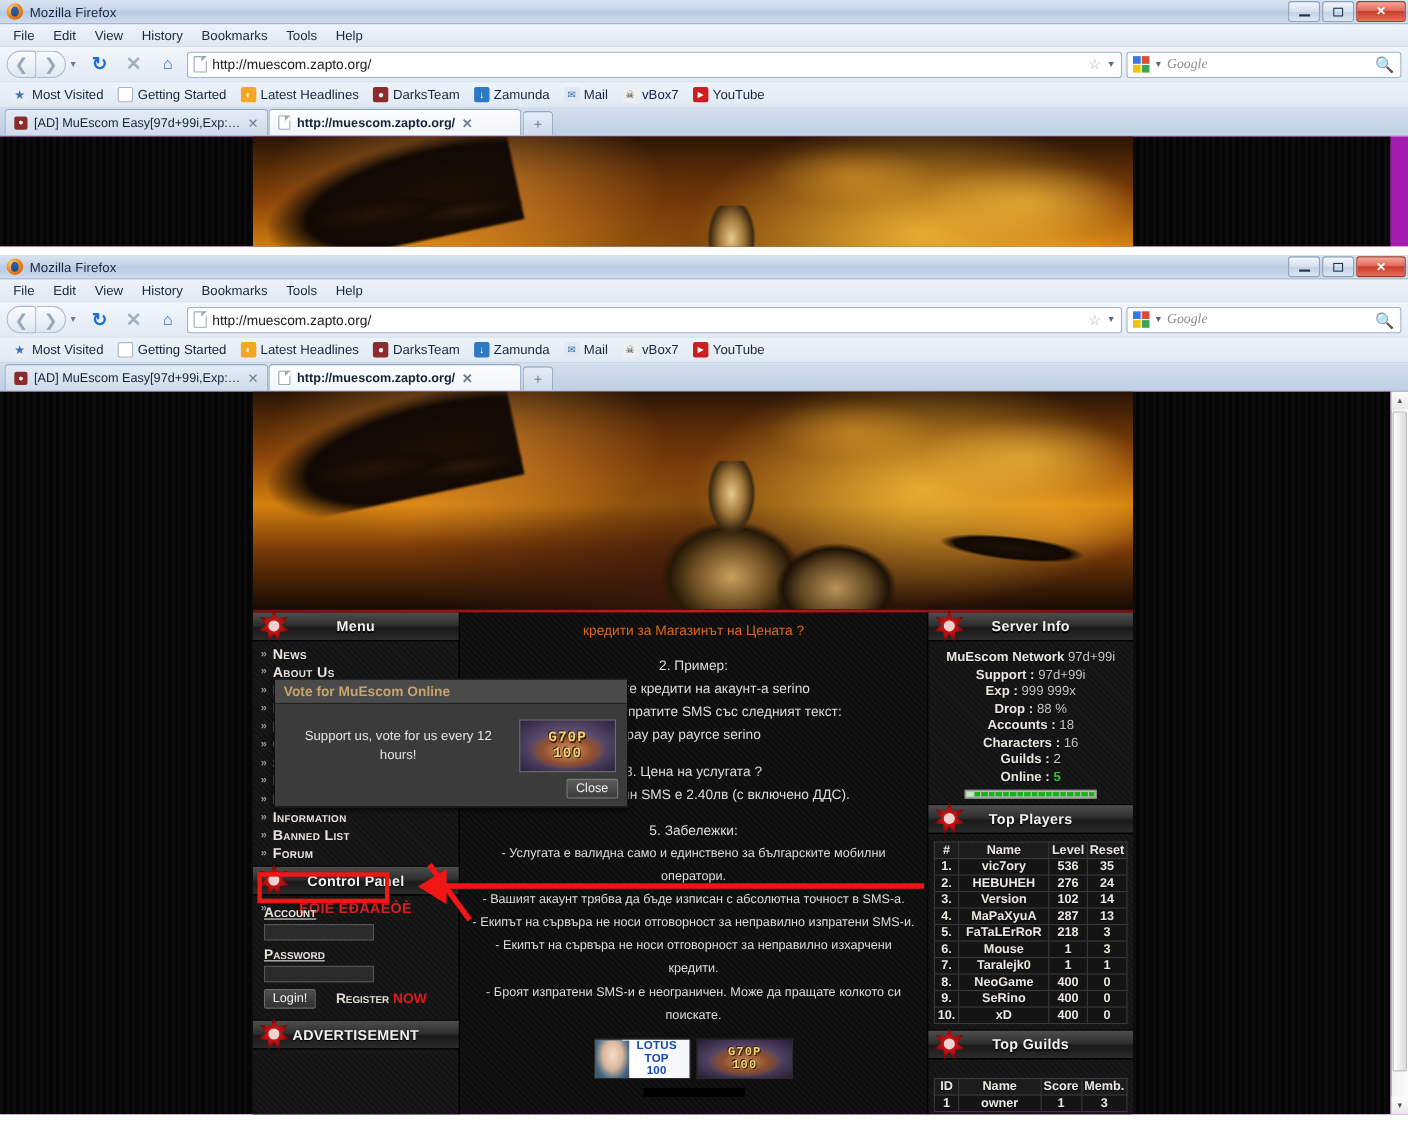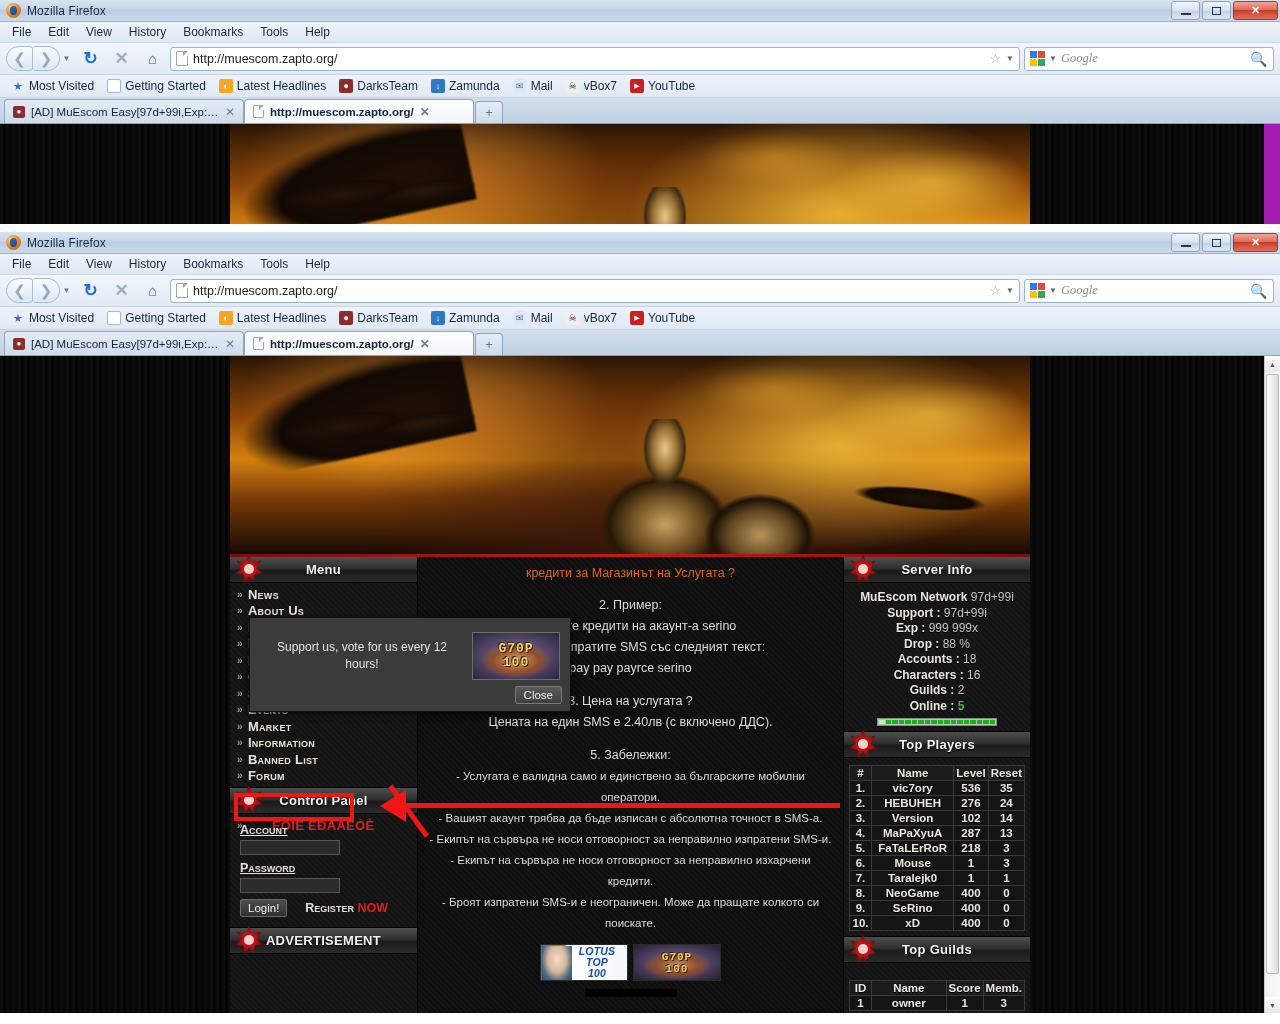--- a/index.html
+++ b/index.html
@@ -291,21 +291,21 @@
       repeating-linear-gradient(45deg, rgba(255,255,255,.022) 0 2px, transparent 2px 4px),
       #0d0d0d;
     padding: 6px 8px 4px 8px; text-align: center; color: #ddd;
     border-left: 1px solid #000; border-right: 1px solid #000;
   }
   .m-orange { color: #e0651a; font-size: 12.5px; line-height: 20px; }
   .m-plain  { color: #dcdcdc; font-size: 12.5px; line-height: 21px; }
   .m-gap { height: 12px; }
   .banners { display: flex; justify-content: center; gap: 5px; margin-top: 10px; }
   .bnr { width: 88px; height: 37px; border: 1px solid #2a2a2a; position: relative; overflow: hidden; }
-  .bnr-lotus { background: linear-gradient(to right,#4e6d86 0%,#6d8ba4 28%,#ffffff 30%,#f4f7fb 100%); font-style: italic; }
+  .bnr-lotus { background: linear-gradient(to right,#4e6d86 0%,#6d8ba4 28%,#ffffff 30%,#f4f7fb 100%); }
   .bnr-lotus .lface {
     position:absolute;left:1px;top:1px;width:30px;height:35px;
     background: radial-gradient(ellipse at 50% 38%, #f3ddc9 0%, #d9b79a 42%, #4b6a86 72%, #2d4a66 100%);
   }
   .bnr-lotus .ltxt {
     position:absolute;right:2px;top:1px;width:56px;text-align:center;
     color:#1449b0;font-weight:bold;font-size:10.5px;line-height:11px;letter-spacing:.2px;
   }
   .bnr-g {
     background: radial-gradient(ellipse at 50% 50%, #7d6a8e 0%, #4e3f60 55%, #241c33 100%);
@@ -695,21 +695,21 @@
             </div>
 
             <div class="panelhead">
               <span class="mulogo"></span>
               <span class="ptitle">ADVERTISEMENT</span>
             </div>
             <div class="panelbody" style="height:60px"></div>
           </div>
 
           <div class="colMid midbody" style="min-height:460px">
-            <div class="m-orange">кредити за Магазинът на Услугата ?</div>
+            <div class="m-orange">кредити за Магазинът на Цената ?</div>
             <div class="m-gap"></div>
             <div class="m-plain">2. Пример:</div>
             <div class="m-plain">добавите кредити на акаунт-а serino</div>
             <div class="m-plain">Трябва да изпратите SMS със следният текст:</div>
             <div class="m-plain">pay pay payrce serino</div>
             <div class="m-gap"></div>
             <div class="m-plain">3. Цена на услугата ?</div>
             <div class="m-plain">Цената на един SMS е 2.40лв (с включено ДДС).</div>
             <div class="m-gap"></div>
             <div class="m-plain">5. Забележки:</div>
@@ -888,20 +888,21 @@
 
       <div class="vscroll">
         <div class="vs-up">▲</div>
         <div class="vs-thumb" style="height:600px;"></div>
         <div class="vs-dn">▼</div>
       </div>
     </div>
   </div>
 
   <div class="vote">
+    <div class="vote-title">Vote for MuEscom Online</div>
     <div class="vote-body">
       <div class="vote-msg">Support us, vote for us every 12 hours!</div>
       <div class="vote-img">
         <span class="snake2"></span>
         <span class="g2txt">
           <span>G70P</span>
           <span>100</span>
         </span>
       </div>
     </div>

